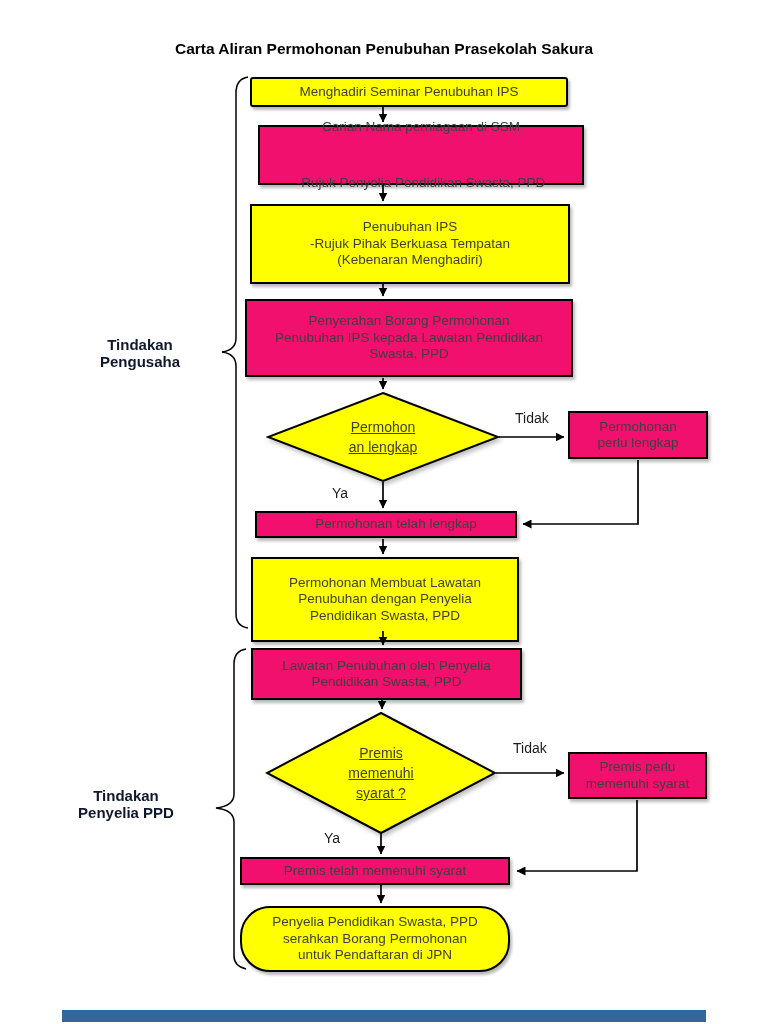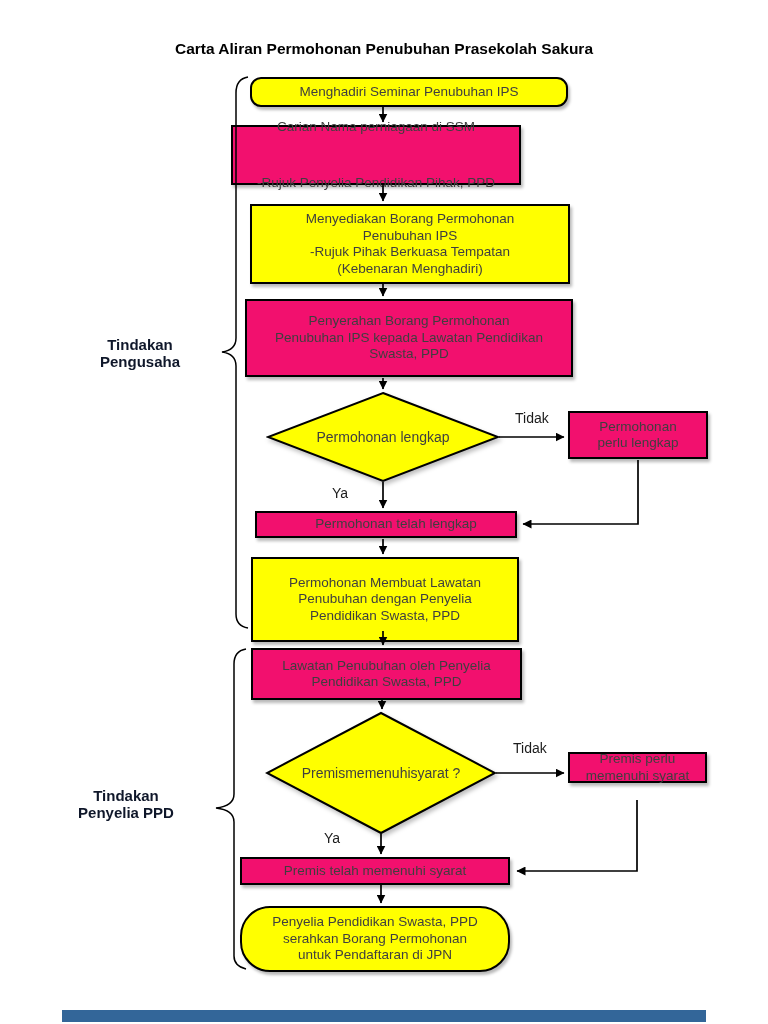--- a/index.html
+++ b/index.html
@@ -7,26 +7,26 @@
           font-family:"Liberation Sans", sans-serif;}
   .title{position:absolute;top:40px;left:0;width:100%;text-align:center;
          font-size:15.5px;font-weight:bold;color:#000000;}
   .connectors{position:absolute;left:0;top:0;width:768px;height:1024px;z-index:3;pointer-events:none;}
   .shape{position:absolute;box-sizing:border-box;border:2px solid #000;z-index:2;
          display:flex;flex-direction:column;justify-content:center;align-items:center;
          text-align:center;color:var(--boxtext,#3f3f3f);font-size:13.5px;line-height:16.5px;
          box-shadow:2px 3px 3px rgba(0,0,0,0.28);}
   .yellow{background:var(--yellow,#ffff00);}
   .pink{background:var(--pink,#f2106e);}
-  .term1{border-radius:11px;}
+  .term1{border-radius:3px;}
   .term2{border-radius:30px;}
   .dsvg{position:absolute;z-index:2;filter:drop-shadow(2px 3px 2px rgba(0,0,0,0.25));}
-  .dtext{position:absolute;z-index:4;display:flex;flex-direction:row;justify-content:center;
+  .dtext{position:absolute;z-index:4;display:flex;flex-direction:column;justify-content:center;
          align-items:center;text-align:center;color:var(--boxtext,#3f3f3f);
-         font-size:14px;line-height:20px;}
+         font-size:14px;line-height:20px;text-decoration:underline;}
   .elabel{position:absolute;z-index:4;font-size:14px;color:#1c1c1c;}
   .slabel{position:absolute;z-index:2;font-size:15px;font-weight:bold;line-height:17px;
           color:#0f172a;text-align:center;}
   .bar{position:absolute;z-index:2;}
 </style>
 </head>
 <body>
 
 <div class="canvas">
 
@@ -66,27 +66,26 @@
   </div>
   <div class="slabel" style="left:46px;top:787px;width:160px;">
     <div>Tindakan</div>
     <div>Penyelia PPD</div>
   </div>
 
   <div class="shape yellow term1" style="left:250px;top:77px;width:318px;height:30px;">
     <div>Menghadiri Seminar Penubuhan IPS</div>
   </div>
 
-  <div class="shape pink" style="left:231px;top:125px;width:290px;height:60px;gap:39px;">
+  <div class="shape pink" style="left:258px;top:125px;width:326px;height:60px;gap:39px;">
     <div>Carian Nama perniagaan di SSM</div>
-    <div>-Rujuk Penyelia Pendidikan Pihak, PPD</div>
+    <div>-Rujuk Penyelia Pendidikan Swasta, PPD</div>
   </div>
 
   <div class="shape yellow" style="left:250px;top:204px;width:320px;height:80px;">
-    <div>Menyediakan Borang Permohonan</div>
     <div>Penubuhan IPS</div>
     <div>-Rujuk Pihak Berkuasa Tempatan</div>
     <div>(Kebenaran Menghadiri)</div>
   </div>
 
   <div class="shape pink" style="left:245px;top:299px;width:328px;height:78px;">
     <div>Penyerahan  Borang Permohonan</div>
     <div>Penubuhan IPS kepada Lawatan Pendidikan</div>
     <div>Swasta, PPD</div>
   </div>
@@ -127,21 +126,21 @@
     <polygon points="116,2 230,62 116,122 2,62" fill="#ffff00" stroke="#000" stroke-width="2"></polygon>
   </svg>
   <div class="dtext" style="left:296px;top:741px;width:170px;height:64px;">
     <div>Premis</div>
     <div>memenuhi</div>
     <div>syarat ?</div>
   </div>
 
   <div class="elabel" style="left:513px;top:740px;">Tidak</div>
 
-  <div class="shape pink" style="left:568px;top:752px;width:139px;height:31px;">
+  <div class="shape pink" style="left:568px;top:752px;width:139px;height:47px;">
     <div>Premis perlu</div>
     <div>memenuhi syarat</div>
   </div>
 
   <div class="elabel" style="left:324px;top:830px;">Ya</div>
 
   <div class="shape pink" style="left:240px;top:857px;width:270px;height:28px;">
     <div>Premis telah memenuhi syarat</div>
   </div>
 

